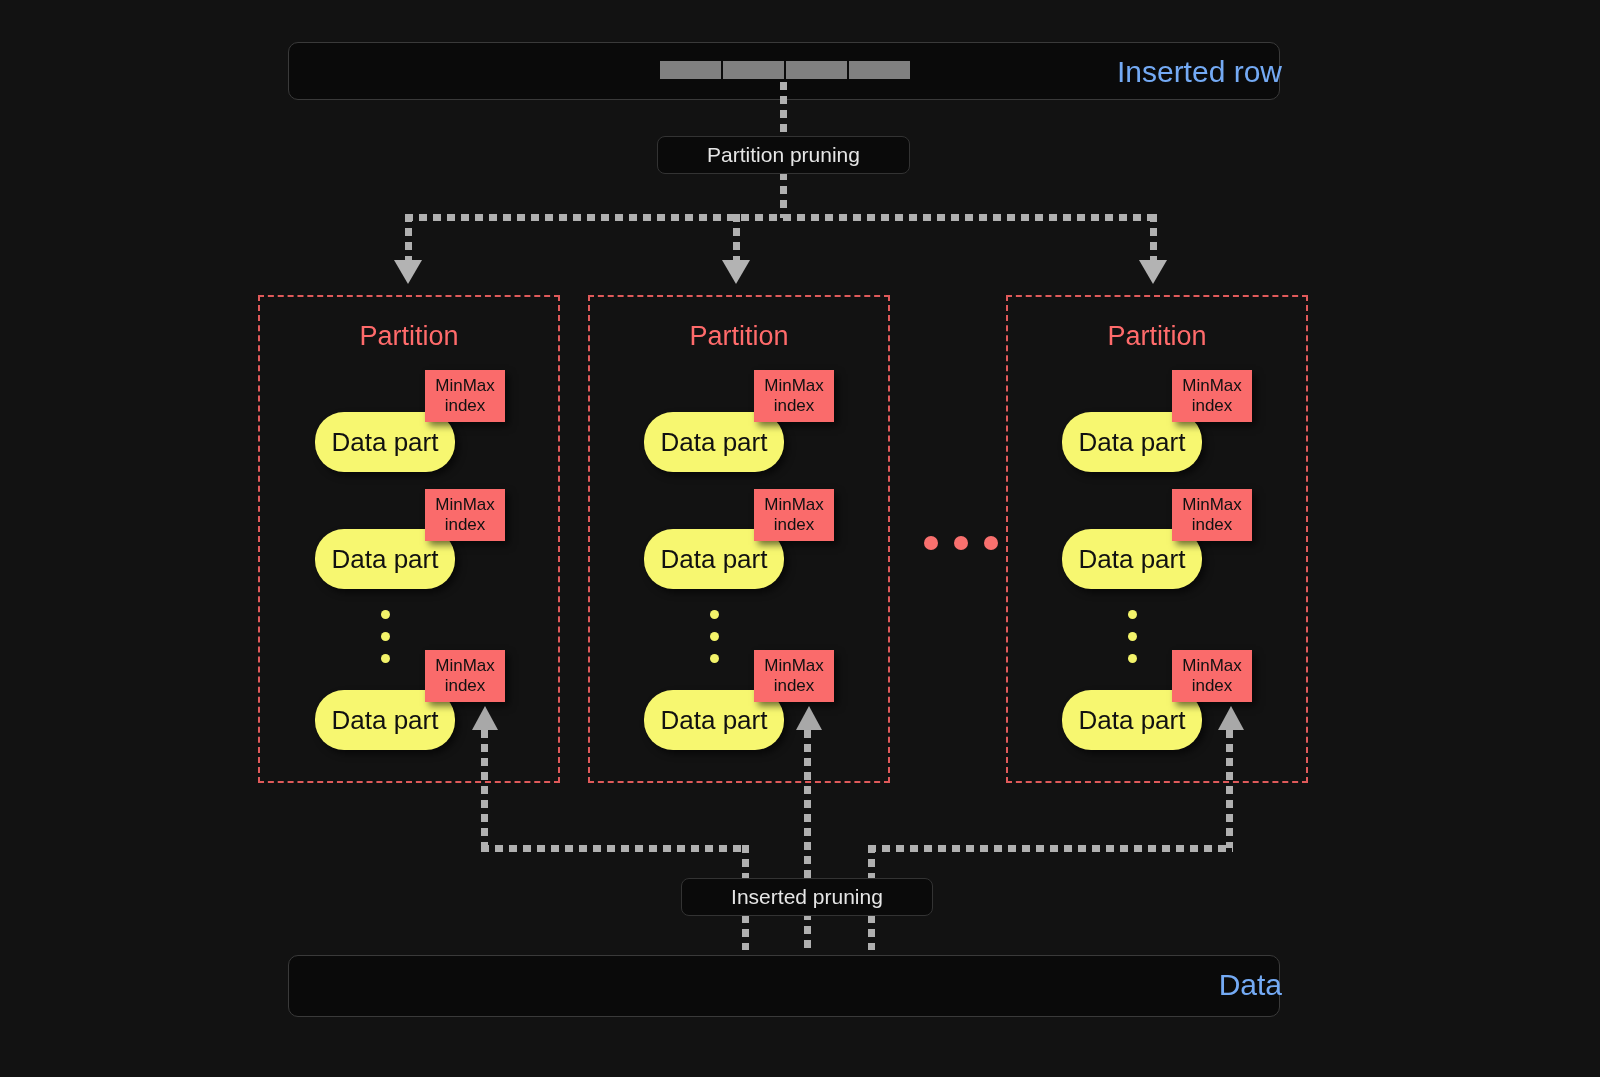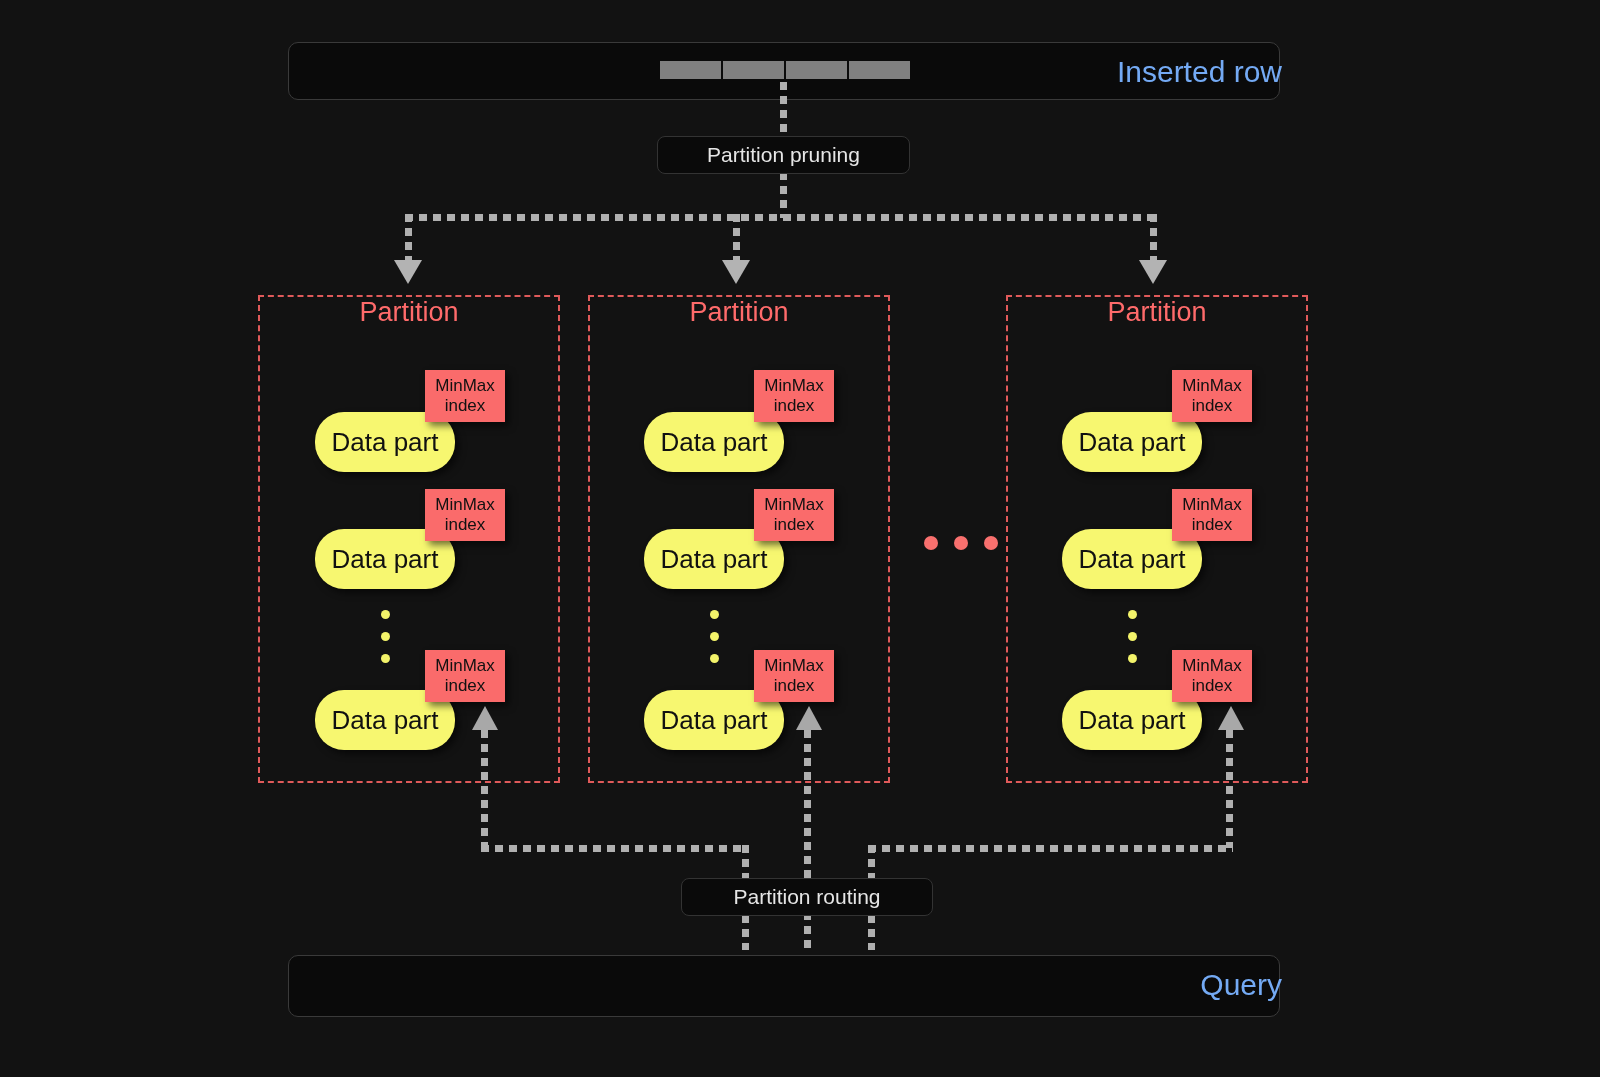--- a/index.html
+++ b/index.html
@@ -71,21 +71,21 @@
   }
 
   
   .partition {
     position: absolute;
     border: 2px dashed #e05a5a;
     box-sizing: border-box;
   }
   .partition-title {
     position: absolute;
-    top: 0;
+    top: 24px;
     left: 0;
     right: 0;
     text-align: center;
     color: #ff6b6b;
     font-size: 27px;
   }
 
   
   .datapart {
     position: absolute;
@@ -296,20 +296,20 @@
   <div class="dline-v" style="left:742px; top:845px; height:105px;"></div>
 
   <div class="arrow-up" style="left:796px; top:706px;"></div>
   <div class="dline-v" style="left:804px; top:730px; height:220px;"></div>
 
   <div class="arrow-up" style="left:1218px; top:706px;"></div>
   <div class="dline-v" style="left:1226px; top:730px; height:118px;"></div>
   <div class="dline-h" style="left:868px; top:845px; width:365px;"></div>
   <div class="dline-v" style="left:868px; top:845px; height:105px;"></div>
 
-  <div class="pill" style="left:681px; top:878px; width:252px; height:38px;">Partition routing</div>
+  <div class="pill" style="left:681px; top:878px; width:252px; height:38px;">Inserted pruning</div>
 
   <div class="bar" style="left:288px; top:955px; width:992px; height:62px;"></div>
 
 
-  <div class="bar-label" style="right:318px; top:968px;">Query</div>
+  <div class="bar-label" style="right:318px; top:968px;">Data</div>
 
 </div>
 
 </body></html>

